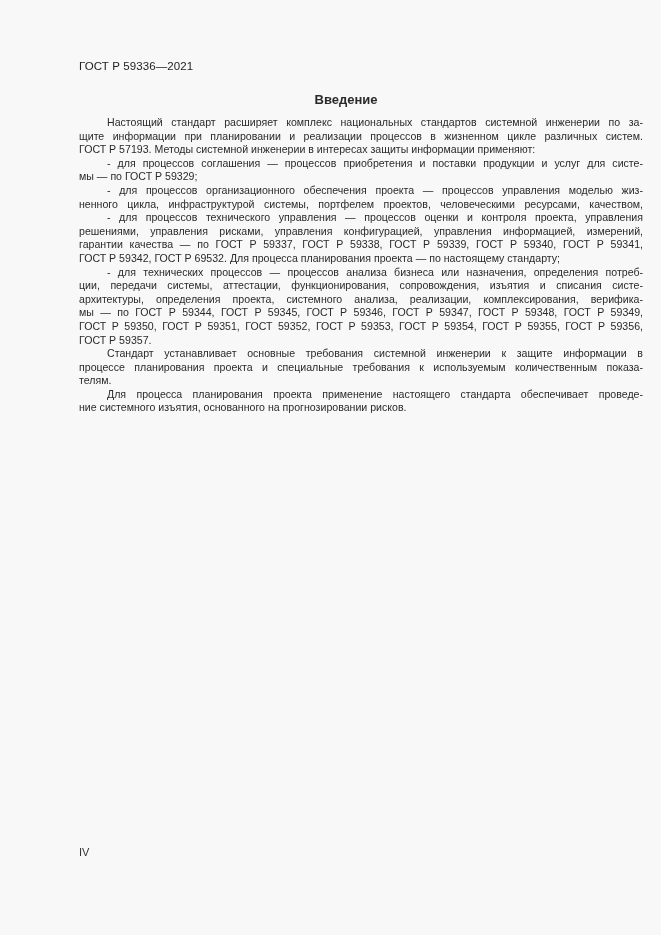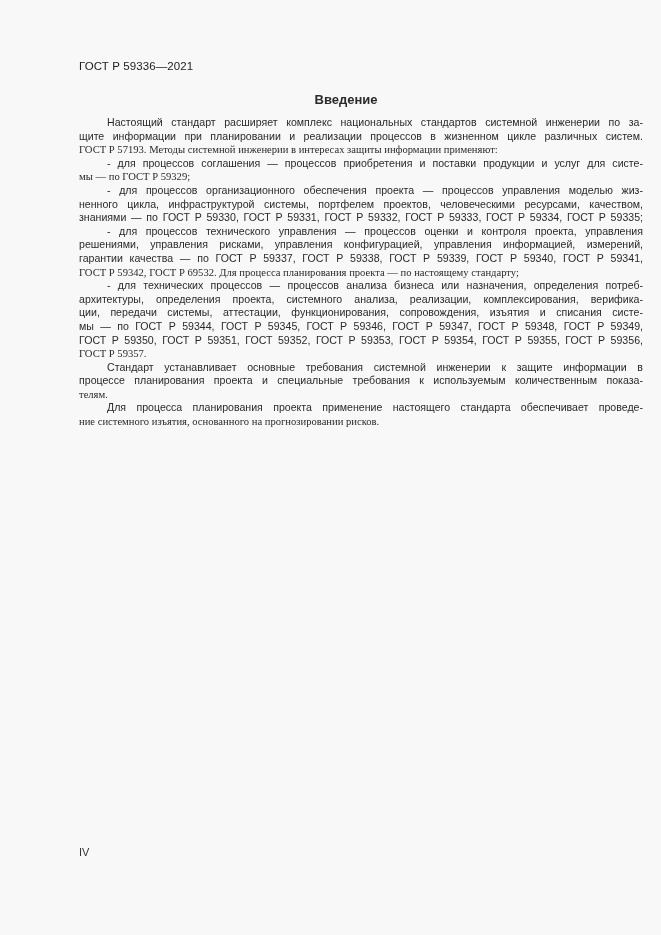--- a/index.html
+++ b/index.html
@@ -25,21 +25,21 @@
       position: absolute; left: 79px; top: 116px; width: 564px;
       font-size: 10.6px; line-height: 13.6px;
     }
     .line {
       display: block;
       white-space: nowrap;
       text-align: justify;
       text-align-last: justify;
       height: 13.6px;
     }
-    .line.last { text-align-last: left; font-family: Liberation Serif, serif; }
+    .line.last { text-align-last: left; }
     .line.indent { padding-left: 28px; }
     .page-num {
       position: absolute; left: 79px; top: 846px;
       font-size: 11px; color: #333; text-align: center;
     }
   </style>
 </head>
 <body>
 
 <div class="header">ГОСТ Р 59336—2021</div>
@@ -55,34 +55,33 @@
   </div>
 
   <div>
     <span class="line indent">- для процессов соглашения — процессов приобретения и поставки продукции и услуг для систе-</span>
     <span class="line last">мы — по ГОСТ Р 59329;</span>
   </div>
 
   <div>
     <span class="line indent">- для процессов организационного обеспечения проекта — процессов управления моделью жиз-</span>
     <span class="line">ненного цикла, инфраструктурой системы, портфелем проектов, человеческими ресурсами, качеством,</span>
-    <span class="line">знаниями — по ГОСТ Р 59330, ГОСТ Р 59331, ГОСТ Р 59332, ГОСТ Р 59333, ГОСТ Р 59334, ГОСТ Р 59335;</span>
   </div>
 
   <div>
     <span class="line indent">- для процессов технического управления — процессов оценки и контроля проекта, управления</span>
     <span class="line">решениями, управления рисками, управления конфигурацией, управления информацией, измерений,</span>
     <span class="line">гарантии качества — по ГОСТ Р 59337, ГОСТ Р 59338, ГОСТ Р 59339, ГОСТ Р 59340, ГОСТ Р 59341,</span>
     <span class="line last">ГОСТ Р 59342, ГОСТ Р 69532. Для процесса планирования проекта — по настоящему стандарту;</span>
   </div>
 
   <div>
     <span class="line indent">- для технических процессов — процессов анализа бизнеса или назначения, определения потреб-</span>
+    <span class="line">ции, передачи системы, аттестации, функционирования, сопровождения, изъятия и списания систе-</span>
     <span class="line">архитектуры, определения проекта, системного анализа, реализации, комплексирования, верифика-</span>
-    <span class="line">ции, передачи системы, аттестации, функционирования, сопровождения, изъятия и списания систе-</span>
     <span class="line">мы — по ГОСТ Р 59344, ГОСТ Р 59345, ГОСТ Р 59346, ГОСТ Р 59347, ГОСТ Р 59348, ГОСТ Р 59349,</span>
     <span class="line">ГОСТ Р 59350, ГОСТ Р 59351, ГОСТ 59352, ГОСТ Р 59353, ГОСТ Р 59354, ГОСТ Р 59355, ГОСТ Р 59356,</span>
     <span class="line last">ГОСТ Р 59357.</span>
   </div>
 
   <div>
     <span class="line indent">Стандарт устанавливает основные требования системной инженерии к защите информации в</span>
     <span class="line">процессе планирования проекта и специальные требования к используемым количественным показа-</span>
     <span class="line last">телям.</span>
   </div>

